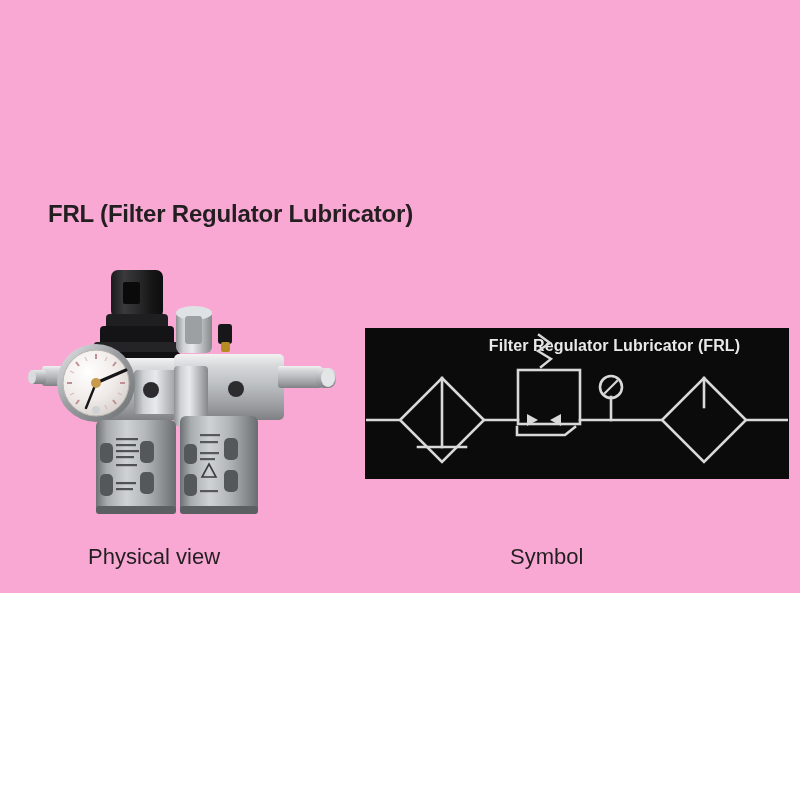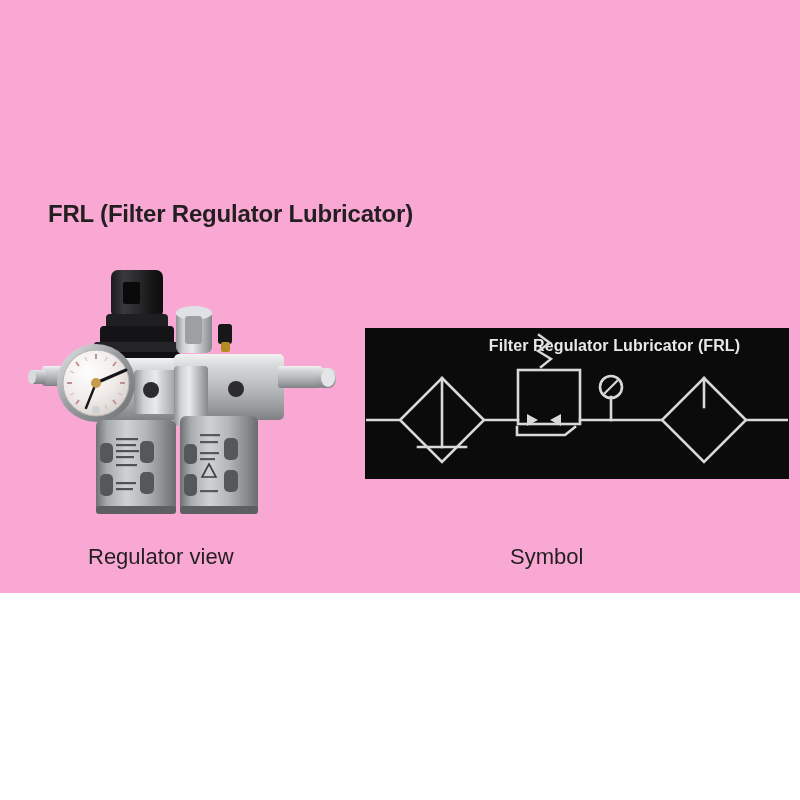--- a/index.html
+++ b/index.html
@@ -286,17 +286,17 @@
         </g>
 
         <g>
           <polygon points="338,49 380,91 338,133 296,91"></polygon>
           <line x1="338" y1="49" x2="338" y2="78"></line>
         </g>
       </g>
     </svg>
   </div>
 
-  <div class="caption caption-physical">Regulator view</div>
+  <div class="caption caption-physical">Physical view</div>
 
   <div class="caption caption-symbol">Symbol</div>
 
 </div>
 
 </body></html>

